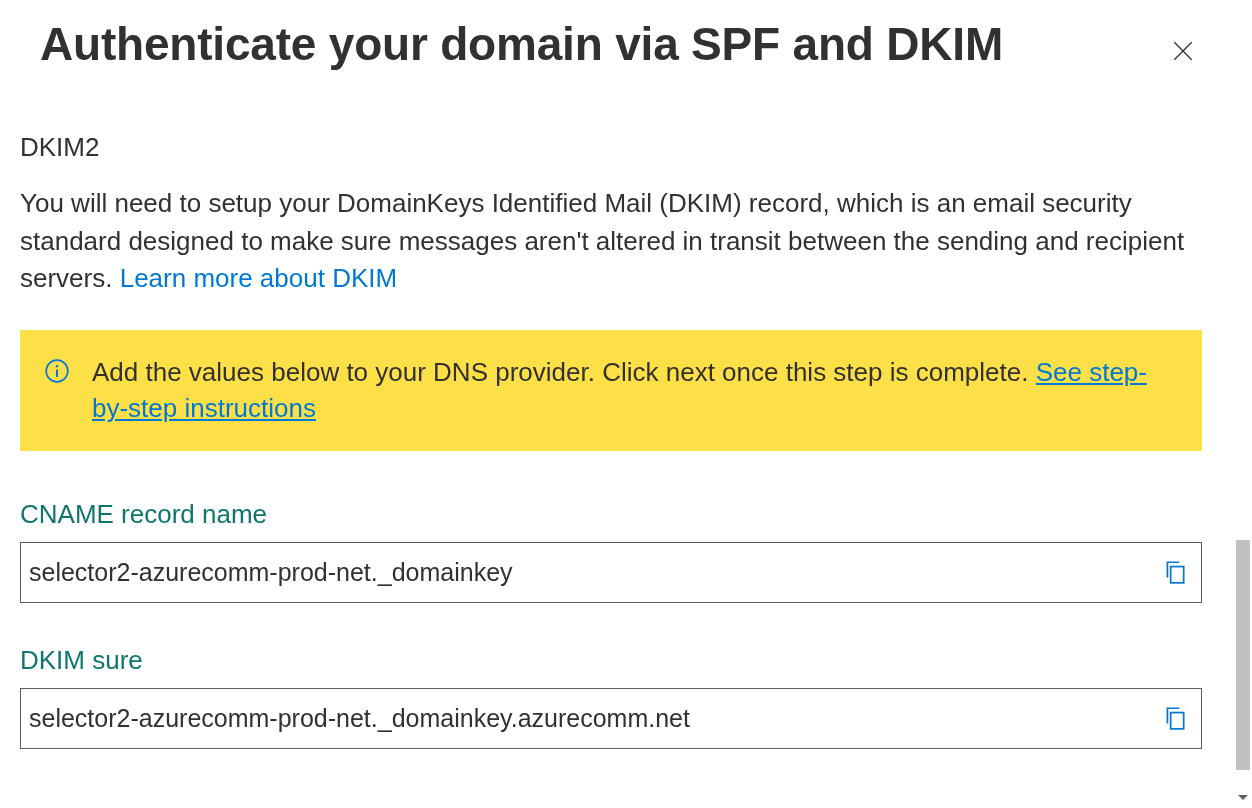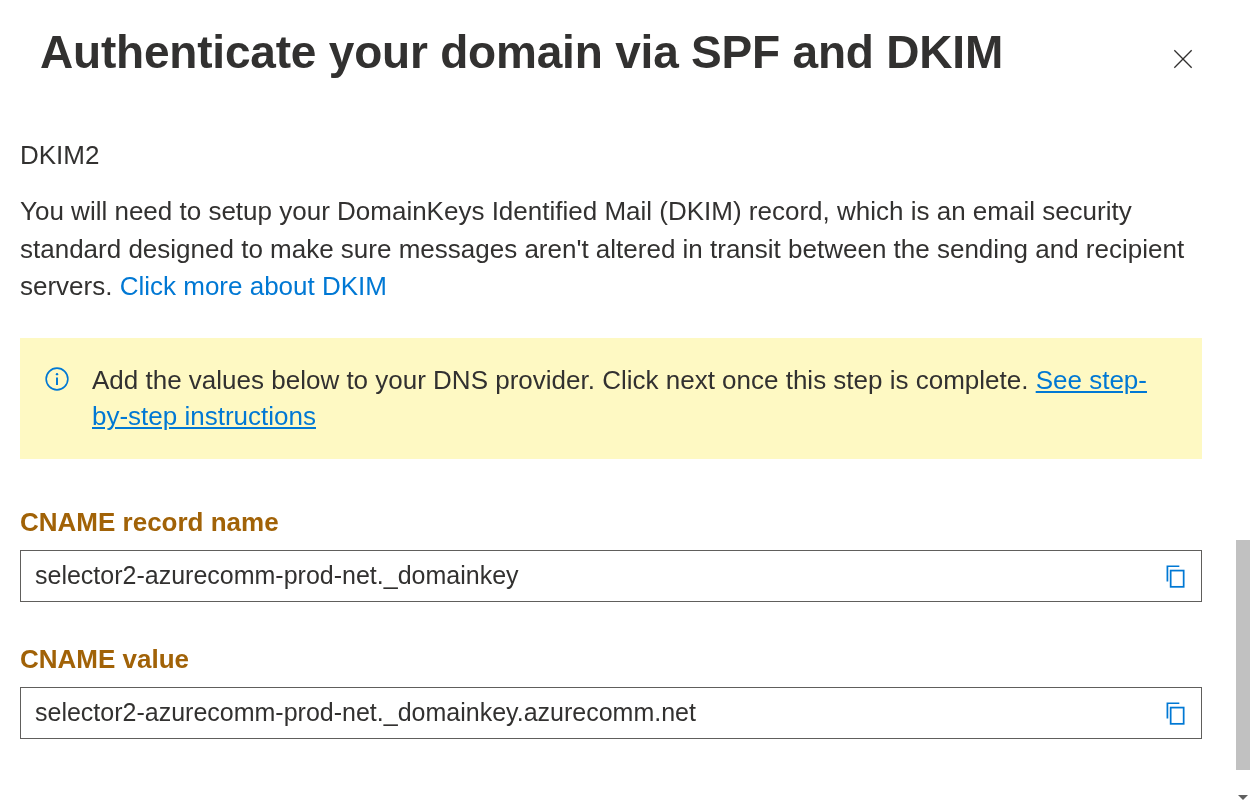--- a/index.html
+++ b/index.html
@@ -21,21 +21,21 @@
     .panel {
       width: 1252px;
       height: 808px;
       position: relative;
     }
     
     .header {
       display: flex;
       align-items: flex-start;
       justify-content: space-between;
-      padding: 26px 40px 0 40px;
+      padding: 18px 40px 0 40px;
     }
     
     .header h1 {
       font-size: 46px;
       font-weight: 600;
       color: #323130;
       letter-spacing: -0.2px;
       line-height: 1.15;
     }
     
@@ -84,21 +84,21 @@
       line-height: 1.45;
       margin-bottom: 32px;
     }
     
     .description a {
       color: #0078d4;
       text-decoration: none;
     }
     
     .info-box {
-      background: #fef9c3;
+      background: #fde047;
       padding: 24px 28px 24px 24px;
       display: flex;
       align-items: flex-start;
       gap: 22px;
       margin-bottom: 48px;
     }
     
     .info-icon {
       flex-shrink: 0;
       width: 26px;
@@ -118,35 +118,35 @@
       line-height: 1.4;
     }
     
     .info-text a {
       color: #0078d4;
       text-decoration: underline;
     }
     
     .field-label {
       font-size: 26px;
-      font-weight: 700;
-      color: #a16207;
+      font-weight: 400;
+      color: #0f766e;
       margin-bottom: 12px;
     }
     
     .field-wrapper {
       position: relative;
       margin-bottom: 42px;
     }
     
     .field-input {
       width: 100%;
-      height: 52px;
+      height: 61px;
       border: 1px solid #605e5c;
-      padding: 0 56px 0 14px;
+      padding: 0 56px 0 8px;
       font-size: 25px;
       font-family: inherit;
       color: #323130;
       background: #ffffff;
     }
     
     .copy-btn {
       position: absolute;
       right: 10px;
       top: 50%;
@@ -209,21 +209,21 @@
       </svg>
     </button>
   </div>
 
   <div class="content">
     <div class="content-inner">
 
       <h2 class="section-heading">DKIM2</h2>
 
       <p class="description">
-        <span>You will need to setup your DomainKeys Identified Mail (DKIM) record, which is an email security standard designed to make sure messages aren't altered in transit between the sending and recipient servers. </span><a href="#">Click more about DKIM</a>
+        <span>You will need to setup your DomainKeys Identified Mail (DKIM) record, which is an email security standard designed to make sure messages aren't altered in transit between the sending and recipient servers. </span><a href="#">Learn more about DKIM</a>
       </p>
 
       <div class="info-box">
         <div class="info-icon">
           <svg viewBox="0 0 24 24" fill="none">
             <circle cx="12" cy="12" r="10" stroke="#0078d4" stroke-width="1.5" fill="none"></circle>
             <circle cx="12" cy="7.5" r="1.1" fill="#0078d4"></circle>
             <line x1="12" y1="10.5" x2="12" y2="17.5" stroke="#0078d4" stroke-width="1.8"></line>
           </svg>
         </div>
@@ -239,21 +239,21 @@
           <button class="copy-btn">
             <svg viewBox="0 0 24 24" fill="none">
               <rect x="8" y="7" width="12" height="15" stroke="#0078d4" stroke-width="1.6" fill="none"></rect>
               <path d="M 5 17 L 5 3 L 16 3" stroke="#0078d4" stroke-width="1.6" fill="none"></path>
             </svg>
           </button>
         </div>
       </div>
 
       <div>
-        <div class="field-label">CNAME value</div>
+        <div class="field-label">DKIM sure</div>
         <div class="field-wrapper" style="margin-bottom:16px;">
           <input type="text" class="field-input" readonly="" value="selector2-azurecomm-prod-net._domainkey.azurecomm.net" style="">
           <button class="copy-btn">
             <svg viewBox="0 0 24 24" fill="none">
               <rect x="8" y="7" width="12" height="15" stroke="#0078d4" stroke-width="1.6" fill="none"></rect>
               <path d="M 5 17 L 5 3 L 16 3" stroke="#0078d4" stroke-width="1.6" fill="none"></path>
             </svg>
           </button>
         </div>
       </div>

